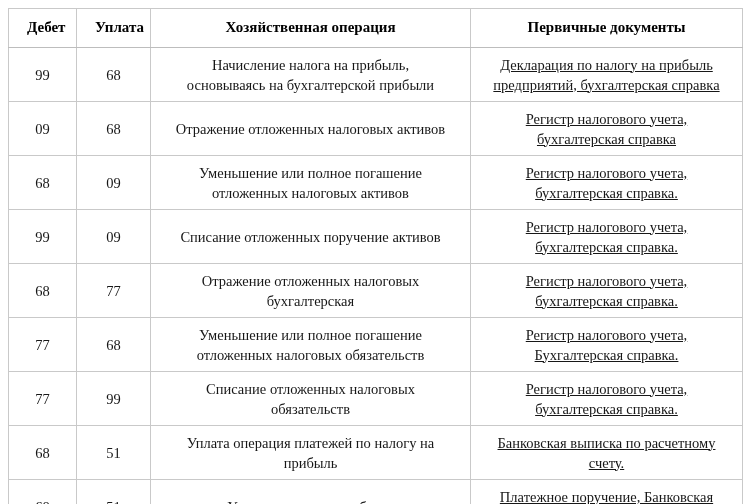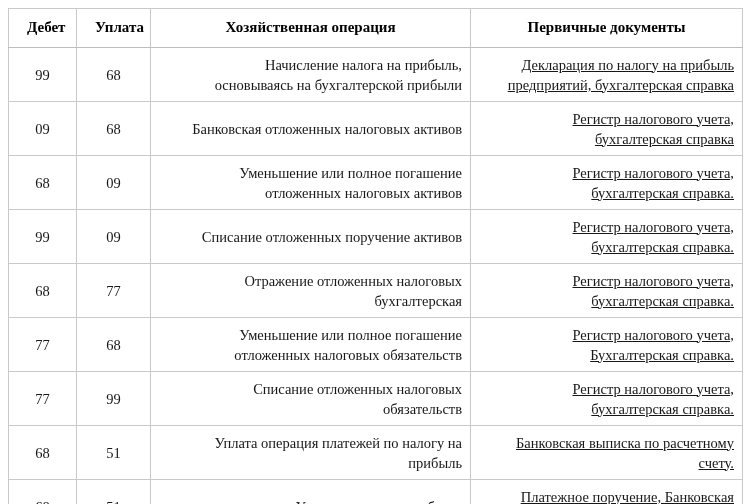--- a/index.html
+++ b/index.html
@@ -63,21 +63,21 @@
     color: #171717;
   }
   td.num {
     text-align: center;
     padding-left: 9px;
     font-size: 15px;
     white-space: nowrap;
   }
   td.op,
   td.doc {
-    text-align: right;
+    text-align: center;
   }
   td.doc {
     padding-left: 9px;
     text-decoration: underline;
   }
   .cell-text {
     display: block;
     white-space: pre-line;
   }
 </style>
@@ -110,21 +110,21 @@
           </td>
         <td class="doc">
             <span class="cell-text">Декларация по налогу на прибыль
 предприятий, бухгалтерская справка</span>
           </td>
       </tr>
       <tr>
         <td class="num">09</td>
         <td class="num">68</td>
         <td class="op">
-            <span class="cell-text">Банковская отложенных налоговых активов</span>
+            <span class="cell-text">Отражение отложенных налоговых активов</span>
           </td>
         <td class="doc">
             <span class="cell-text">Регистр налогового учета,
 бухгалтерская справка</span>
           </td>
       </tr>
       <tr>
         <td class="num">68</td>
         <td class="num">09</td>
         <td class="op">

